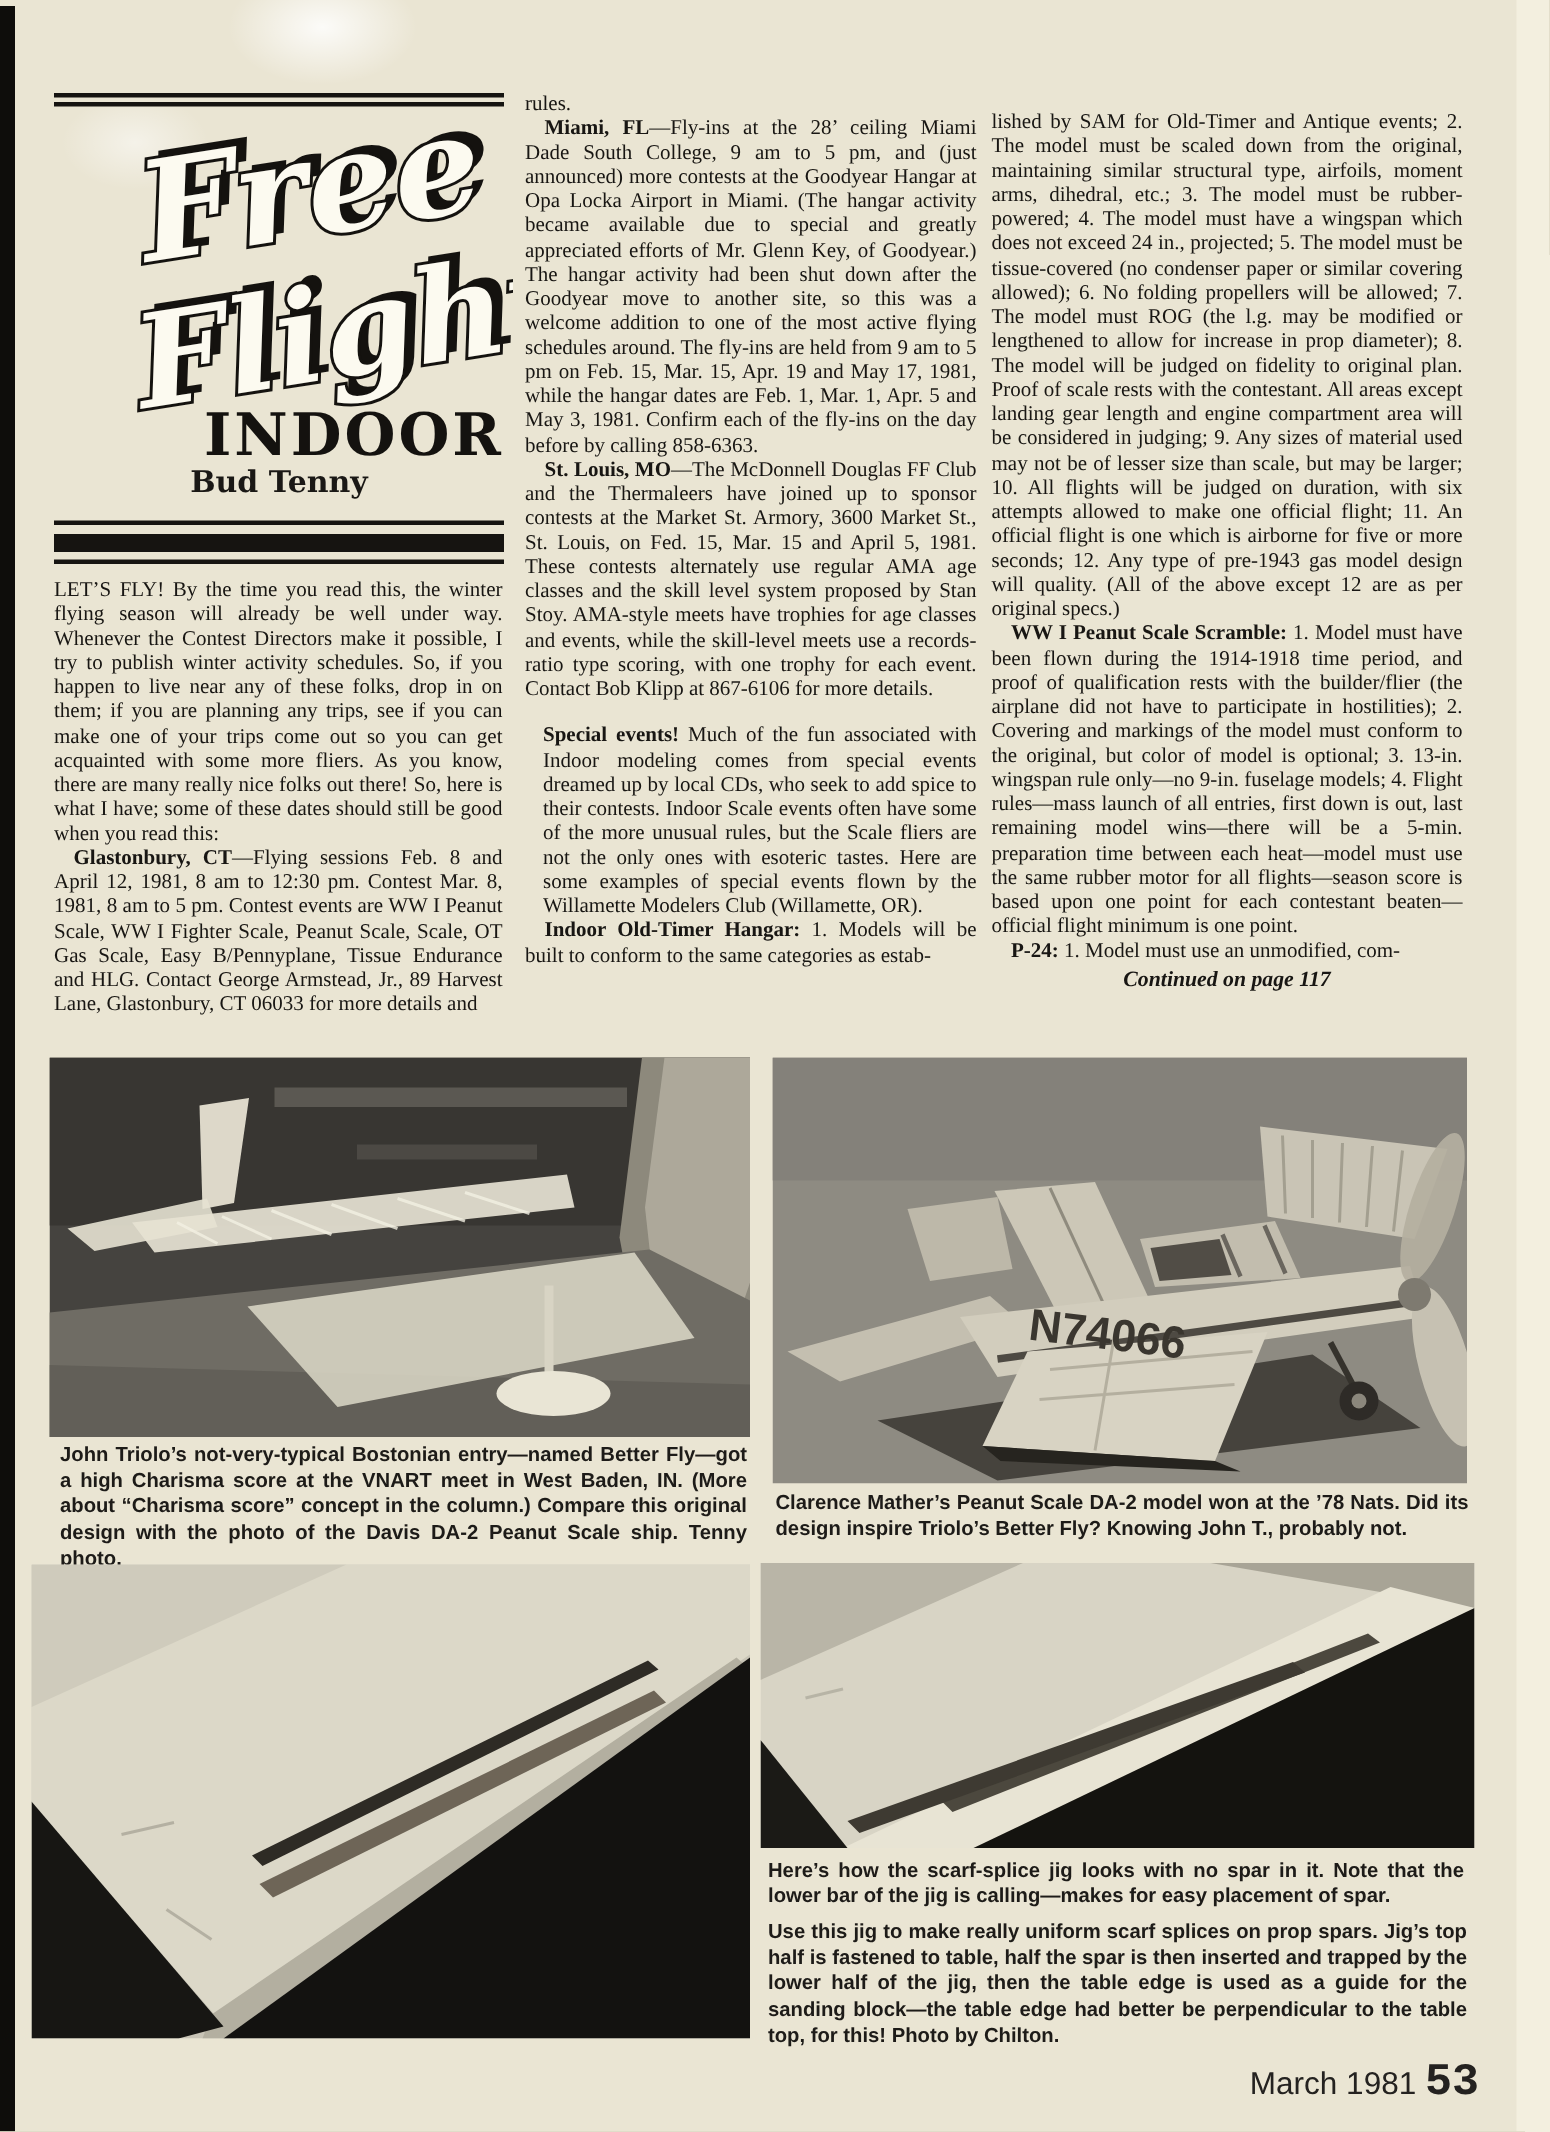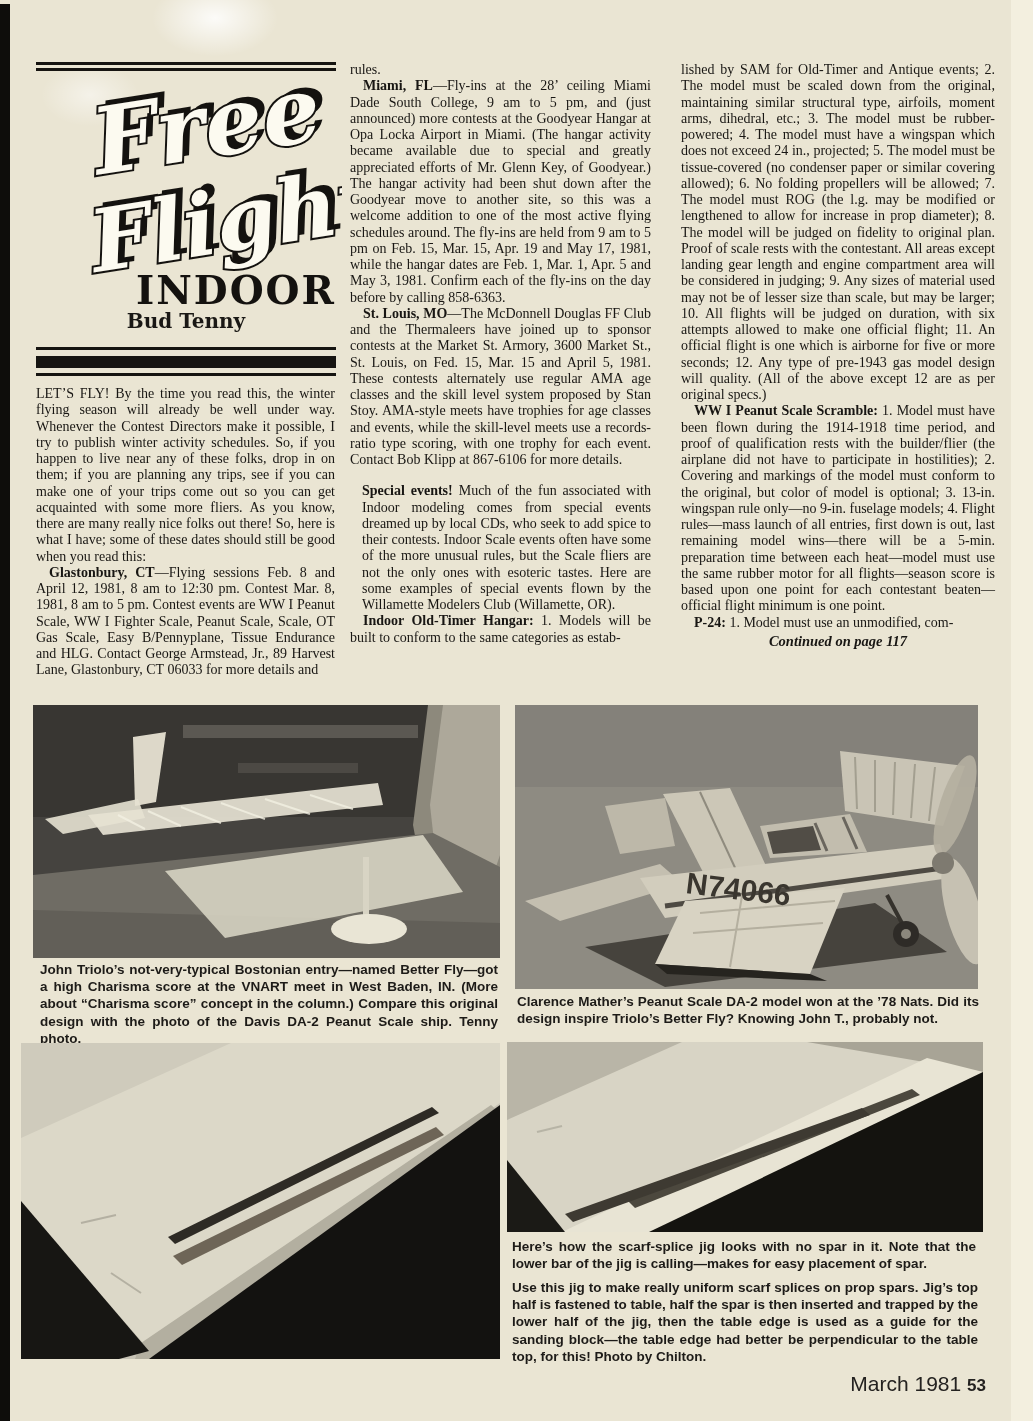--- a/index.html
+++ b/index.html
@@ -24,21 +24,21 @@
   .ind{text-indent:13px;}
   .gap{margin-top:15px;margin-left:12px;}
   .bp b{font-weight:bold;}
   .cont{margin-top:2px;text-align:center;font-style:italic;font-weight:bold;font-size:14.5px;}
   
   .photo{position:absolute;display:block;}
   .cap{position:absolute;font:bold 13.5px/17.2px "Liberation Sans",sans-serif;
        color:#1d1b18;text-align:justify;}
   .footer{position:absolute;left:36px;top:1372px;width:950px;text-align:right;
     font:21px "Liberation Sans",sans-serif;color:#242220;}
-  .footer b{font-size:17px;}
+  .footer b{font-size:30px;font-family:Liberation Mono, monospace;}
 </style>
 </head>
 <body>
 
 <div class="page">
   <div class="edge-right"></div>
   <div class="edge-left"></div>
   <div class="smudge"></div>
 
   <div class="mast">
@@ -72,21 +72,21 @@
   </div>
 
   <div class="col" style="left:350px;top:62px;width:301px;">
     <p class="bp"><span>rules.</span></p>
     <p class="bp ind"><b>Miami, FL</b><span>—Fly-ins at the 28’ ceiling Miami Dade South College, 9 am to 5 pm, and (just announced) more contests at the Goodyear Hangar at Opa Locka Airport in Miami. (The hangar activity became available due to special and greatly appreciated efforts of Mr. Glenn Key, of Goodyear.) The hangar activity had been shut down after the Goodyear move to another site, so this was a welcome addition to one of the most active flying schedules around. The fly-ins are held from 9 am to 5 pm on Feb. 15, Mar. 15, Apr. 19 and May 17, 1981, while the hangar dates are Feb. 1, Mar. 1, Apr. 5 and May 3, 1981. Confirm each of the fly-ins on the day before by calling 858-6363.</span></p>
     <p class="bp ind"><b>St. Louis, MO</b><span>—The McDonnell Douglas FF Club and the Thermaleers have joined up to sponsor contests at the Market St. Armory, 3600 Market St., St. Louis, on Fed. 15, Mar. 15 and April 5, 1981. These contests alternately use regular AMA age classes and the skill level system proposed by Stan Stoy. AMA-style meets have trophies for age classes and events, while the skill-level meets use a records-ratio type scoring, with one trophy for each event. Contact Bob Klipp at 867-6106 for more details.</span></p>
     <p class="bp gap"><b>Special events!</b><span> Much of the fun associated with Indoor modeling comes from special events dreamed up by local CDs, who seek to add spice to their contests. Indoor Scale events often have some of the more unusual rules, but the Scale fliers are not the only ones with esoteric tastes. Here are some examples of special events flown by the Willamette Modelers Club (Willamette, OR).</span></p>
     <p class="bp ind"><b>Indoor Old-Timer Hangar:</b><span> 1. Models will be built to conform to the same categories as estab-</span></p>
   </div>
 
-  <div class="col" style="left:661px;top:62px;width:314px;margin-left:20px;">
+  <div class="col" style="left:661px;top:74px;width:314px;">
     <p class="bp"><span>lished by SAM for Old-Timer and Antique events; 2. The model must be scaled down from the original, maintaining similar structural type, airfoils, moment arms, dihedral, etc.; 3. The model must be rubber-powered; 4. The model must have a wingspan which does not exceed 24 in., projected; 5. The model must be tissue-covered (no condenser paper or similar covering allowed); 6. No folding propellers will be allowed; 7. The model must ROG (the l.g. may be modified or lengthened to allow for increase in prop diameter); 8. The model will be judged on fidelity to original plan. Proof of scale rests with the contestant. All areas except landing gear length and engine compartment area will be considered in judging; 9. Any sizes of material used may not be of lesser size than scale, but may be larger; 10. All flights will be judged on duration, with six attempts allowed to make one official flight; 11. An official flight is one which is airborne for five or more seconds; 12. Any type of pre-1943 gas model design will quality. (All of the above except 12 are as per original specs.)</span></p>
     <p class="bp ind"><b>WW I Peanut Scale Scramble:</b><span> 1. Model must have been flown during the 1914-1918 time period, and proof of qualification rests with the builder/flier (the airplane did not have to participate in hostilities); 2. Covering and markings of the model must conform to the original, but color of model is optional; 3. 13-in. wingspan rule only—no 9-in. fuselage models; 4. Flight rules—mass launch of all entries, first down is out, last remaining model wins—there will be a 5-min. preparation time between each heat—model must use the same rubber motor for all flights—season score is based upon one point for each contestant beaten—official flight minimum is one point.</span></p>
     <p class="bp ind"><b>P-24:</b><span> 1. Model must use an unmodified, com-</span></p>
     <p class="bp cont"><span>Continued on page 117</span></p>
   </div>
 
   <svg class="photo" style="left:33px;top:705px;" width="467" height="253" viewBox="0 0 467 253">
     <rect width="467" height="253" fill="#45433f"></rect>
     <rect width="467" height="112" fill="#383632"></rect>
     <rect x="150" y="20" width="235" height="13" fill="#6e6b64" opacity=".65"></rect>

